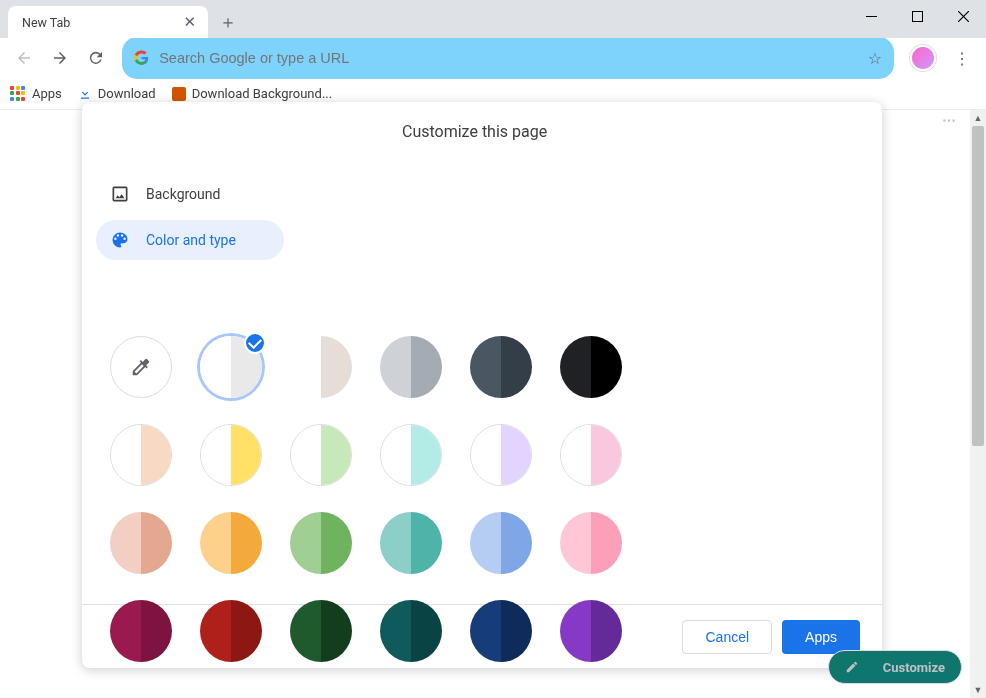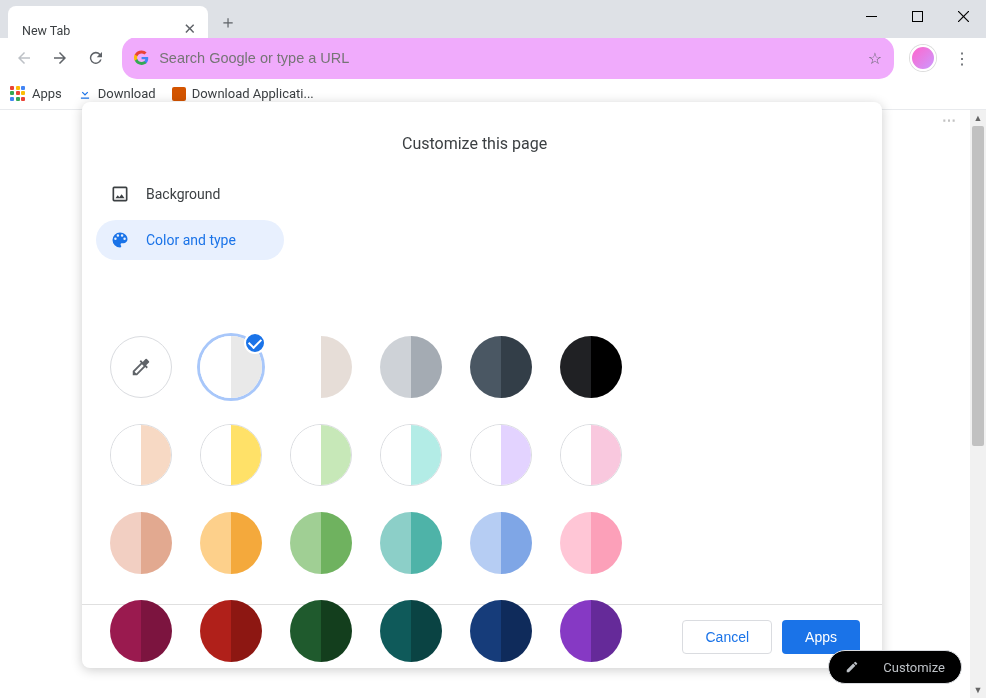--- a/index.html
+++ b/index.html
@@ -1,48 +1,48 @@
 <!DOCTYPE html>
 <html><head>
 <meta charset="utf-8">
 <style>
   * { box-sizing: border-box; margin: 0; padding: 0; }
   body { font-family: "Segoe UI", Roboto, Arial, sans-serif; background: #fff; width: 986px; height: 698px; overflow: hidden; position: relative; }
 
   
   .titlebar { height: 38px; background: #dee1e6; display: flex; align-items: flex-end; position: relative; }
-  .tab { background: #fff; height: 32px; margin-left: 8px; padding: 0 12px 0 14px; display: flex; align-items: flex-end; border-radius: 8px 8px 0 0; min-width: 200px; font-size: 12.5px; color: #3c4043; }
+  .tab { background: #fff; height: 32px; margin-left: 8px; padding: 0 12px 0 14px; display: flex; align-items: center; border-radius: 8px 8px 0 0; min-width: 200px; font-size: 12.5px; color: #3c4043; }
   .tab .close { margin-left: auto; font-size: 15px; color: #5f6368; cursor: pointer; }
   .newtab-btn { width: 28px; height: 28px; margin-left: 6px; display: flex; align-items: center; justify-content: center; color: #5f6368; font-size: 18px; cursor: pointer; margin-bottom: 2px; }
   .win-controls { position: absolute; right: 0; top: 0; display: flex; }
   .win-btn { width: 46px; height: 32px; display: flex; align-items: center; justify-content: center; color: #000; }
   .win-btn svg { stroke: #000; }
 
   
   .toolbar { height: 40px; background: #fff; display: flex; align-items: center; padding: 0 8px; gap: 4px; }
   .tool-icon { width: 32px; height: 32px; display: flex; align-items: center; justify-content: center; color: #5f6368; border-radius: 50%; }
   .tool-icon.disabled { color: #bdc1c6; }
-  .omnibox { flex: 1; height: 42px; background: #f0abfc; border-radius: 15px; display: flex; align-items: center; padding: 11px 12px; margin: 0 6px; }
+  .omnibox { flex: 1; height: 42px; background: #7dd3fc; border-radius: 15px; display: flex; align-items: center; padding: 11px 12px; margin: 0 6px; }
   .omnibox .g-icon { width: 16px; height: 16px; margin-right: 10px; }
   .omnibox input { border: none; background: transparent; outline: none; font-size: 14.5px; color: #5f6368; width: 100%; }
   .omnibox .star { color: #5f6368; }
   .avatar { width: 26px; height: 26px; border-radius: 50%; background: linear-gradient(135deg,#f6c 0%,#c9f 100%); margin: 0 6px; border:2px solid #fff; box-shadow:0 0 0 1px #ddd; }
 
   
   .bookmarks { height: 32px; background: #fff; display: flex; align-items: center; padding: 0 10px; gap: 16px; font-size: 13px; color: #3c4043; border-bottom: 1px solid #e8eaed; }
   .bm-item { display: flex; align-items: center; gap: 6px; cursor: pointer; }
   .apps-icon { width:16px; height:16px; display:grid; grid-template-columns:repeat(3,4px); grid-template-rows:repeat(3,4px); gap:1.5px; }
   .apps-icon span { width:4px; height:4px; border-radius:1px; }
 
   
   .overlay-area { position: absolute; left: 0; right: 0; top: 110px; bottom: 0; }
   .dialog { position: absolute; left: 82px; top: -8px; width: 800px; background: #fff; border-radius: 8px; box-shadow: 0 2px 12px rgba(0,0,0,.2); overflow: hidden; }
   .dialog-body { display: flex; height: 502px; flex-direction: column; }
   .sidebar { width: 210px; padding: 26px 8px 0 14px; }
-  .dialog-title { position: absolute; left: 320px; top: 32px; font-size: 16px; color: #3c4043; font-weight: 400; }
+  .dialog-title { position: absolute; left: 320px; top: 20px; font-size: 16px; color: #3c4043; font-weight: 400; }
   .side-item { display: flex; align-items: center; gap: 16px; height: 40px; padding: 0 14px; border-radius: 20px; font-size: 14px; color: #3c4043; cursor: pointer; margin-bottom: 6px; margin-top:6px; }
   .side-item:first-of-type { margin-top: 46px; }
   .side-item.selected { background: #e8f0fe; color: #1a73e8; }
   .side-item.selected svg { fill: #1a73e8; }
   .side-item svg { fill: #3c4043; }
 
   .content { flex: 1; padding: 70px 30px 20px 28px; }
   .color-grid { display: grid; grid-template-columns: repeat(6, 62px); grid-auto-rows: 62px; gap: 26px 28px; }
   .color-swatch { width: 62px; height: 62px; border-radius: 50%; position: relative; overflow: visible; cursor: pointer; }
   .color-swatch .half { position:absolute; top:0; bottom:0; width:50%; }
@@ -53,21 +53,21 @@
   .color-swatch .check::after { content:""; width:6px; height:10px; border:solid #fff; border-width:0 2.5px 2.5px 0; transform: rotate(45deg); margin-top:-2px; }
   .color-swatch.selected-ring { box-shadow: 0 0 0 3px #a8c7fa; }
   .eyedrop { display:flex; align-items:center; justify-content:center; }
   .eyedrop svg { fill:#5f6368; }
 
   .dialog-footer { height: 64px; border-top: 1px solid #e0e0e0; display: flex; align-items:center; justify-content:flex-end; padding: 17px 22px; gap: 10px; }
   .btn { height: 34px; padding: 0 22px; border-radius: 4px; font-size: 14px; cursor: pointer; border:1px solid transparent; }
   .btn.cancel { background:#fff; color:#1a73e8; border:1px solid #dadce0; }
   .btn.primary { background:#1a73e8; color:#fff; font-weight:500; }
 
-  .customize-chip { position:absolute; right:24px; bottom:14px; height:34px; padding:0 16px; border:1px solid #dadce0; border-radius:17px; background:#000000; display:flex; align-items:center; gap:24px; font-size:13px; color:#bdc1c6; }
+  .customize-chip { position:absolute; right:24px; bottom:14px; height:34px; padding:0 16px; border:1px solid #dadce0; border-radius:17px; background:#0f766e; display:flex; align-items:center; gap:24px; font-size:13px; color:#bdc1c6;font-weight:bold; }
 
   .scrollbar { position:absolute; right:0; top:110px; bottom:0; width:16px; background:#f1f1f1; }
   .scrollbar .arrow { height:16px; display:flex; align-items:center; justify-content:center; color:#666; font-size:9px; }
   .scrollbar .thumb { position:absolute; left:2px; right:2px; top:16px; height:320px; background:#c1c1c1; border-radius:2px; }
 
   .ntp-menu { position:absolute; right:28px; top:112px; color:#c2c2c2; letter-spacing:2px; font-weight:bold; font-size:14px; }
 </style>
 </head>
 <body>
 
@@ -143,21 +143,21 @@
     <span>Apps</span>
   </div>
   <div class="bm-item">
     <svg width="14" height="14" viewBox="0 0 24 24">
         <path fill="#1a73e8" d="M5 20h14v-2H5v2zM12 2v10.2l4-4 1.4 1.4L12 15 6.6 9.6 8 8.2l4 4V2h0z"></path>
       </svg>
     <span>Download</span>
   </div>
   <div class="bm-item">
     <span style="width:14px;height:14px;background:#d35400;border-radius:2px;display:inline-block"></span>
-    <span>Download Applicati...</span>
+    <span>Download Background...</span>
   </div>
 </div>
 
 <div class="ntp-menu">⋯</div>
 
 <div class="overlay-area">
   <div class="dialog">
     <div class="dialog-title">Customize this page</div>
     <div class="dialog-body">
       <div class="sidebar">

